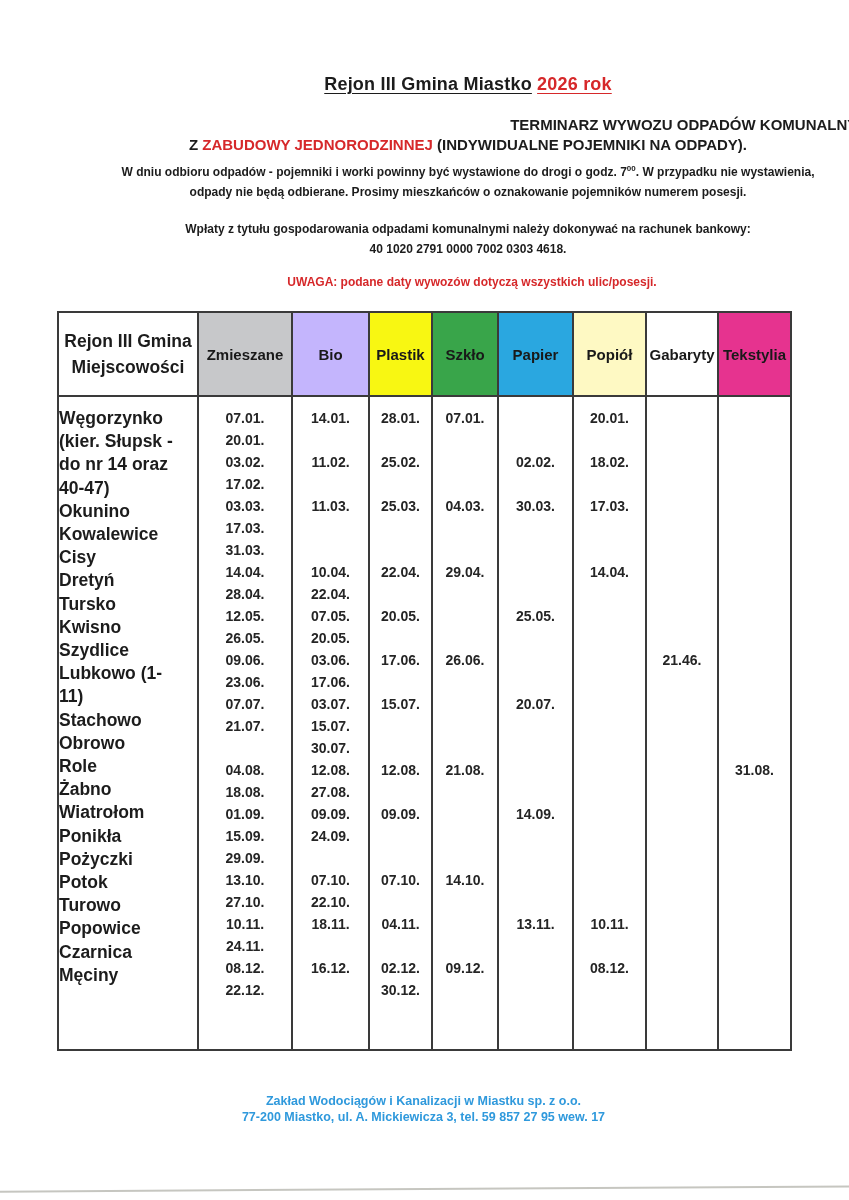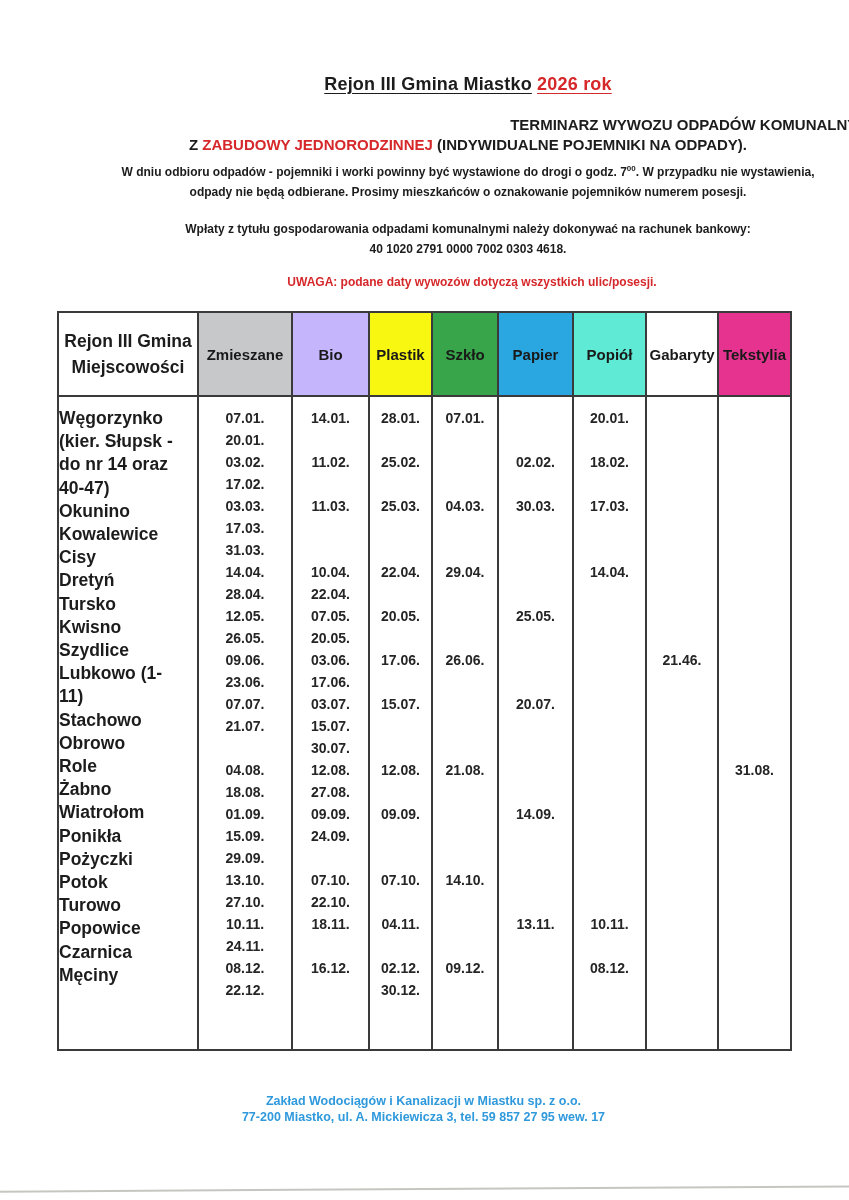--- a/index.html
+++ b/index.html
@@ -149,21 +149,21 @@
           <tr>
             <th class="loc-th">
               <div>Rejon III Gmina</div>
               <div>Miejscowości</div>
             </th>
             <th class="col-th" style="background: rgb(199, 200, 202);">Zmieszane</th>
             <th class="col-th" style="background: #c4b5fd;">Bio</th>
             <th class="col-th" style="background: rgb(248, 247, 18);">Plastik</th>
             <th class="col-th" style="background: rgb(57, 165, 74);">Szkło</th>
             <th class="col-th" style="background: rgb(42, 167, 224);">Papier</th>
-            <th class="col-th" style="background: #5eead4;">Popiół</th>
+            <th class="col-th" style="background: #fef9c3;">Popiół</th>
             <th class="col-th" style="background: rgb(255, 255, 255);">Gabaryty</th>
             <th class="col-th" style="background: rgb(230, 51, 143);">Tekstylia</th>
           </tr>
         </thead>
       <tbody id="schedule-body">
           <tr class="month-row">
             <td class="loc-cell" rowspan="13">
               <div>Węgorzynko</div>
               <div>(kier. Słupsk -</div>
               <div>do nr 14 oraz</div>

